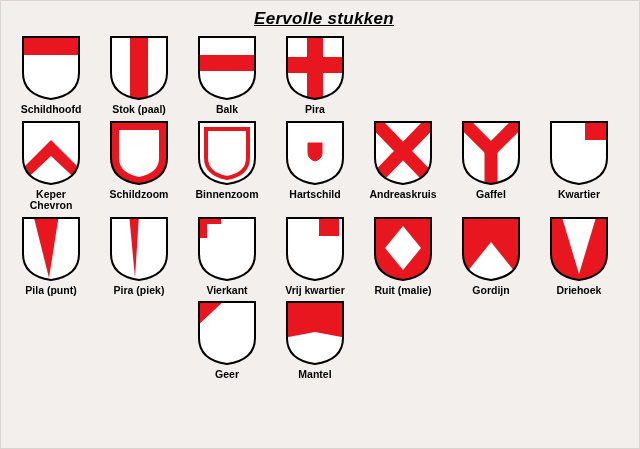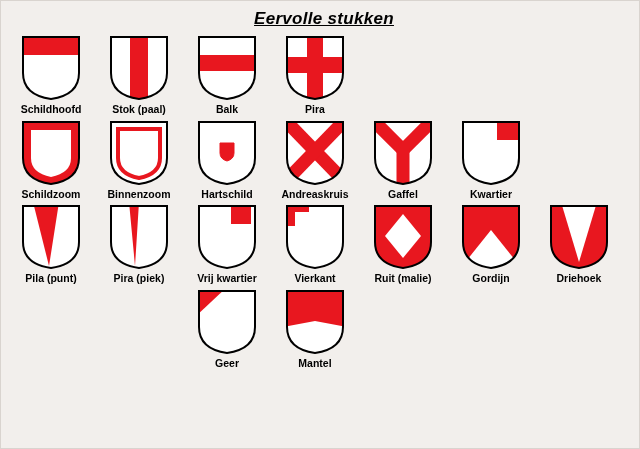--- a/index.html
+++ b/index.html
@@ -133,20 +133,37 @@
             <rect x="0" y="24" width="64" height="16" fill="#e8171f"></rect>
           </g>
           <path d="M4,4 L60,4 L60,40 Q60,62 32,66 Q4,62 4,40 Z" fill="none" stroke="#000" stroke-width="2"></path>
         </svg>
       </div>
       <div class="cap">Pira</div>
     </div>
   </div>
 
   <div class="row">
+    <div class="cell">
+      <div class="shield-wrap">
+        <svg viewBox="0 0 64 68" width="64" height="68">
+          <defs>
+              <clipPath id="c8">
+                <path d="M4,4 L60,4 L60,40 Q60,62 32,66 Q4,62 4,40 Z"></path>
+              </clipPath>
+            </defs>
+          <path d="M4,4 L60,4 L60,40 Q60,62 32,66 Q4,62 4,40 Z" fill="#ffffff"></path>
+          <g clip-path="url(#c8)">
+              <path d="M32,22 L66,56 L66,70 L32,38 L-2,70 L-2,56 Z" fill="#e8171f"></path>
+            </g>
+          <path d="M4,4 L60,4 L60,40 Q60,62 32,66 Q4,62 4,40 Z" fill="none" stroke="#000" stroke-width="2"></path>
+        </svg>
+      </div>
+      <div class="cap"><span>Keper</span><br><span>Chevron</span></div>
+    </div>
 
     <div class="cell">
       <div class="shield-wrap">
         <svg viewBox="0 0 64 68" width="64" height="68">
           <defs>
               <clipPath id="c9">
                 <path d="M4,4 L60,4 L60,40 Q60,62 32,66 Q4,62 4,40 Z"></path>
               </clipPath>
             </defs>
           <path d="M4,4 L60,4 L60,40 Q60,62 32,66 Q4,62 4,40 Z" fill="#e8171f"></path>
@@ -271,50 +288,50 @@
           <path d="M4,4 L60,4 L60,40 Q60,62 32,66 Q4,62 4,40 Z" fill="none" stroke="#000" stroke-width="2"></path>
         </svg>
       </div>
       <div class="cap">Pira (piek)</div>
     </div>
 
     <div class="cell">
       <div class="shield-wrap">
         <svg viewBox="0 0 64 68" width="64" height="68">
           <defs>
-              <clipPath id="c16">
-                <path d="M4,4 L60,4 L60,40 Q60,62 32,66 Q4,62 4,40 Z"></path>
-              </clipPath>
-            </defs>
-          <path d="M4,4 L60,4 L60,40 Q60,62 32,66 Q4,62 4,40 Z" fill="#ffffff"></path>
-          <g clip-path="url(#c16)">
-              <rect x="36" y="0" width="20" height="22" fill="#e8171f"></rect>
-            </g>
-          <path d="M4,4 L60,4 L60,40 Q60,62 32,66 Q4,62 4,40 Z" fill="none" stroke="#000" stroke-width="2"></path>
-        </svg>
-      </div>
-      <div class="cap">Vrij kwartier</div>
-    </div>
-
-    <div class="cell">
-      <div class="shield-wrap">
-        <svg viewBox="0 0 64 68" width="64" height="68">
-          <defs>
               <clipPath id="c15">
                 <path d="M4,4 L60,4 L60,40 Q60,62 32,66 Q4,62 4,40 Z"></path>
               </clipPath>
             </defs>
           <path d="M4,4 L60,4 L60,40 Q60,62 32,66 Q4,62 4,40 Z" fill="#ffffff"></path>
           <g clip-path="url(#c15)">
             <path d="M0,0 L26,0 L26,10 L12,10 L12,24 L0,24 Z" fill="#e8171f"></path>
           </g>
           <path d="M4,4 L60,4 L60,40 Q60,62 32,66 Q4,62 4,40 Z" fill="none" stroke="#000" stroke-width="2"></path>
         </svg>
       </div>
       <div class="cap">Vierkant</div>
+    </div>
+
+    <div class="cell">
+      <div class="shield-wrap">
+        <svg viewBox="0 0 64 68" width="64" height="68">
+          <defs>
+              <clipPath id="c16">
+                <path d="M4,4 L60,4 L60,40 Q60,62 32,66 Q4,62 4,40 Z"></path>
+              </clipPath>
+            </defs>
+          <path d="M4,4 L60,4 L60,40 Q60,62 32,66 Q4,62 4,40 Z" fill="#ffffff"></path>
+          <g clip-path="url(#c16)">
+              <rect x="36" y="0" width="20" height="22" fill="#e8171f"></rect>
+            </g>
+          <path d="M4,4 L60,4 L60,40 Q60,62 32,66 Q4,62 4,40 Z" fill="none" stroke="#000" stroke-width="2"></path>
+        </svg>
+      </div>
+      <div class="cap">Vrij kwartier</div>
     </div>
 
     <div class="cell">
       <div class="shield-wrap">
         <svg viewBox="0 0 64 68" width="64" height="68">
           <path d="M4,4 L60,4 L60,40 Q60,62 32,66 Q4,62 4,40 Z" fill="#e8171f"></path>
           <path d="M32,12 L50,34 L32,56 L14,34 Z" fill="#ffffff"></path>
           <path d="M4,4 L60,4 L60,40 Q60,62 32,66 Q4,62 4,40 Z" fill="none" stroke="#000" stroke-width="2"></path>
         </svg>
       </div>

